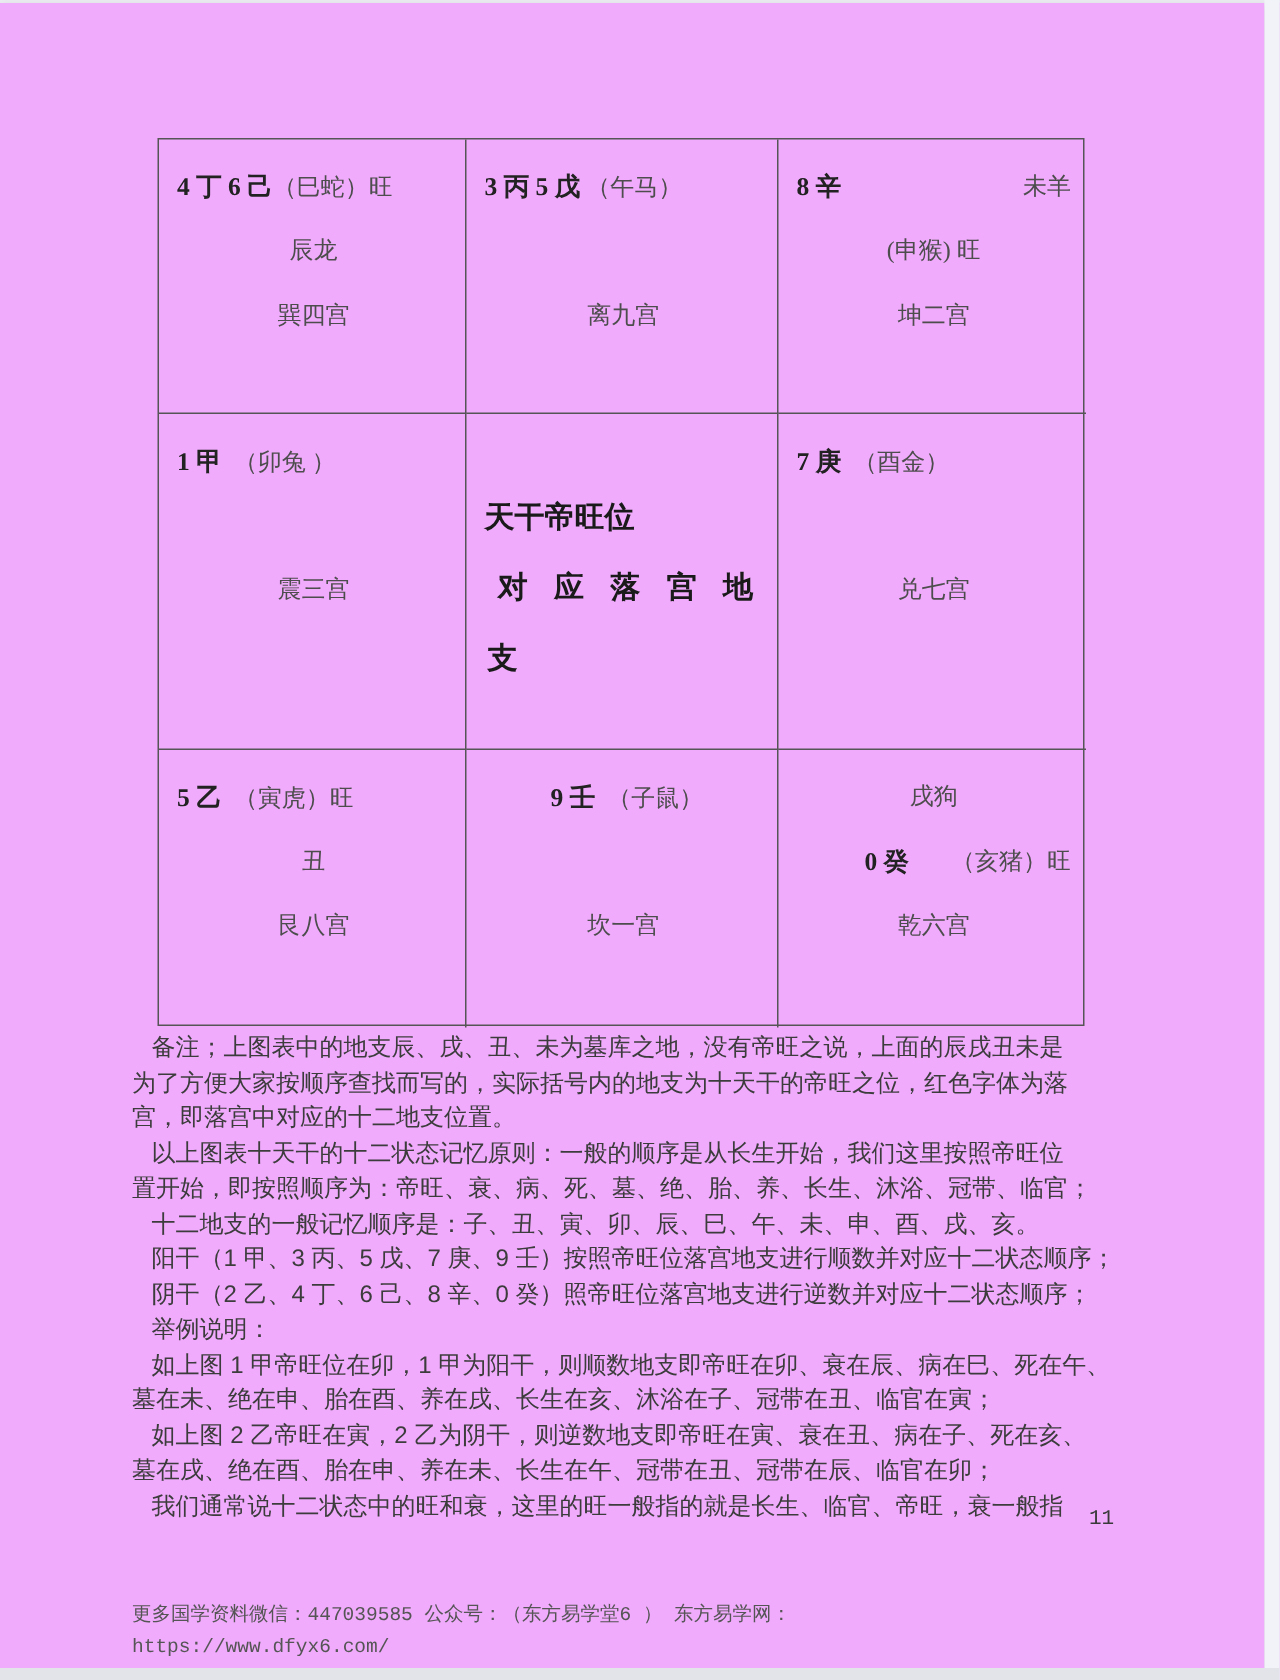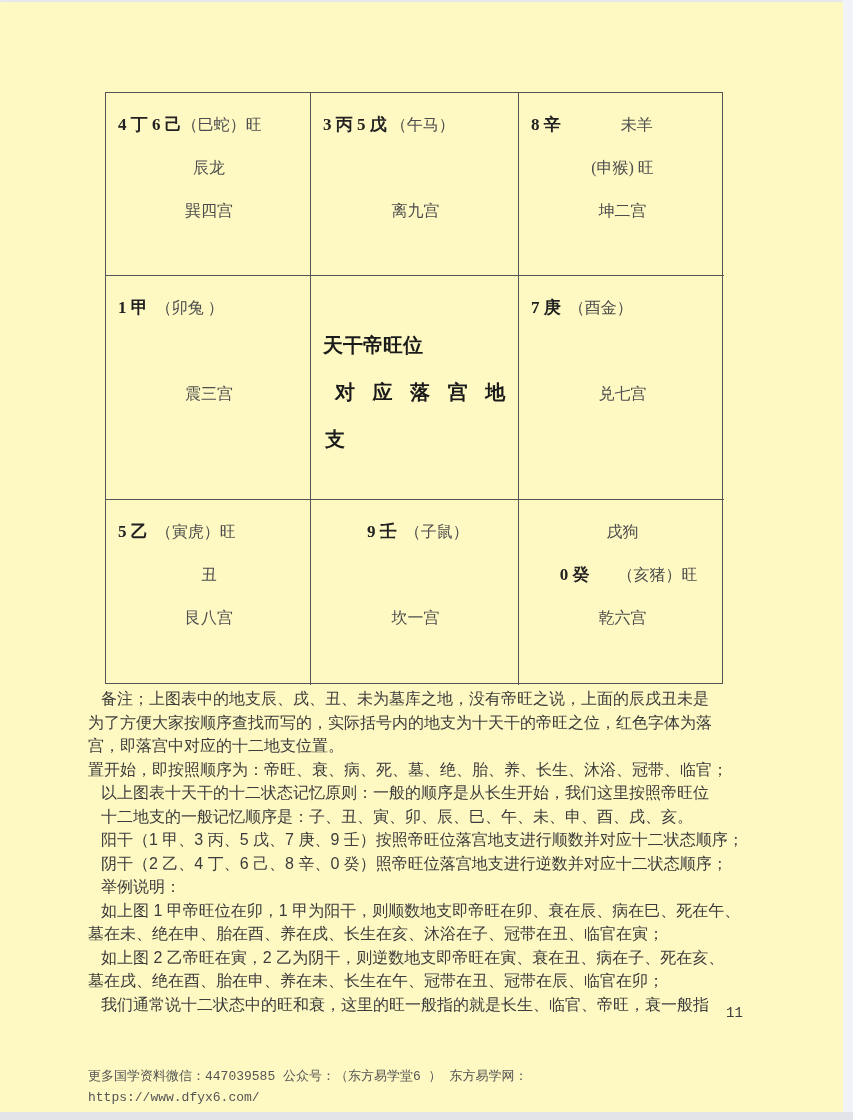--- a/index.html
+++ b/index.html
@@ -3,46 +3,46 @@
 <meta charset="utf-8">
 <style>
   html,body{margin:0;padding:0;}
   body{
     width:853px;height:1120px;position:relative;overflow:hidden;
     background:#eef0f4;
     font-family:"Liberation Sans","DejaVu Sans",sans-serif;
   }
   .page{
     position:absolute;left:0;top:2px;width:843px;height:1110px;
-    background:#fef9c3;box-shadow:2px 2px 4px rgba(90,95,110,.25);
+    background:#f0abfc;box-shadow:2px 2px 4px rgba(90,95,110,.25);
   }
   .topline{position:absolute;left:0;top:0;width:853px;height:2px;background:#e9ebf0;}
 
   
   .grid{
     position:absolute;left:105px;top:90px;width:618px;height:592px;
     display:grid;
     grid-template-columns:205px 208px 205px;
     grid-template-rows:183px 224px 185px;
     border:1.5px solid #555;box-sizing:border-box;
     font-family:"Liberation Serif","DejaVu Serif",serif;
   }
   .cell{border-right:1.5px solid #555;border-bottom:1.5px solid #555;
     box-sizing:border-box;padding:10px 10px 0 12px;overflow:hidden;}
   .cell.last-col{border-right:none;}
   .cell.last-row{border-bottom:none;}
   .cl{line-height:43px;height:43px;white-space:pre;font-size:16px;color:#4d4d4d;}
   .cl.center{text-align:center;}
   .stem{font-weight:bold;font-size:17px;color:#222;}
   .rest{font-size:16px;color:#4d4d4d;}
-  .l1-split{display:flex;justify-content:flex-start;gap:60px;}
+  .l1-split{display:flex;justify-content:space-between;gap:44px;}
   .cell-title{padding-top:46px;font-weight:bold;color:#1a1a1a;
     font-family:"Liberation Sans","DejaVu Sans",sans-serif;}
   .cell-title .tl1{line-height:47px;height:47px;font-size:20px;text-align:left;white-space:pre;}
-  .cell-title .tl2{line-height:47px;height:47px;font-size:20px;text-align:left;letter-spacing:6px;white-space:pre;margin-left:12px;}
+  .cell-title .tl2{line-height:47px;height:47px;font-size:20px;text-align:right;letter-spacing:6px;white-space:pre;}
   .cell-title .tl3{line-height:47px;height:47px;font-size:20px;text-align:left;padding-left:2px;white-space:pre;}
 
   
   .bodytext{position:absolute;left:88px;top:685px;width:702px;color:#3c3c3c;
     font-size:16px;line-height:23.5px;}
   .bline{white-space:nowrap;height:23.5px;}
   .bline.ind{padding-left:13px;}
 
   
   .pagenum{position:absolute;left:726px;top:1003px;font-size:14px;color:#3a3a3a;
@@ -108,32 +108,32 @@
     </div>
 
     <div class="cell last-row">
       <div class="cl" style="padding-left:44px;"><span class="stem">9 壬</span><span class="rest">  （子鼠）</span></div>
       <div class="cl"></div>
       <div class="cl center">坎一宫</div>
     </div>
 
     <div class="cell last-row last-col">
       <div class="cl center">戌狗</div>
-      <div class="cl l1-split" style="gap:28px;justify-content:center;padding-left:12px;"><span class="stem">0 癸</span><span class="rest">（亥猪）旺</span></div>
+      <div class="cl l1-split" style="gap:28px;justify-content:flex-end;padding-left:12px;"><span class="stem">0 癸</span><span class="rest">（亥猪）旺</span></div>
       <div class="cl center">乾六宫</div>
     </div>
 
   </div>
 
   <div class="bodytext">
     <div class="bline ind">备注；上图表中的地支辰、戌、丑、未为墓库之地，没有帝旺之说，上面的辰戌丑未是</div>
     <div class="bline">为了方便大家按顺序查找而写的，实际括号内的地支为十天干的帝旺之位，红色字体为落</div>
     <div class="bline">宫，即落宫中对应的十二地支位置。</div>
+    <div class="bline ind">以上图表十天干的十二状态记忆原则：一般的顺序是从长生开始，我们这里按照帝旺位</div>
     <div class="bline">置开始，即按照顺序为：帝旺、衰、病、死、墓、绝、胎、养、长生、沐浴、冠带、临官；</div>
-    <div class="bline ind">以上图表十天干的十二状态记忆原则：一般的顺序是从长生开始，我们这里按照帝旺位</div>
     <div class="bline ind">十二地支的一般记忆顺序是：子、丑、寅、卯、辰、巳、午、未、申、酉、戌、亥。</div>
     <div class="bline ind">阳干（1 甲、3 丙、5 戊、7 庚、9 壬）按照帝旺位落宫地支进行顺数并对应十二状态顺序；</div>
     <div class="bline ind">阴干（2 乙、4 丁、6 己、8 辛、0 癸）照帝旺位落宫地支进行逆数并对应十二状态顺序；</div>
     <div class="bline ind">举例说明：</div>
     <div class="bline ind">如上图 1 甲帝旺位在卯，1 甲为阳干，则顺数地支即帝旺在卯、衰在辰、病在巳、死在午、</div>
     <div class="bline">墓在未、绝在申、胎在酉、养在戌、长生在亥、沐浴在子、冠带在丑、临官在寅；</div>
     <div class="bline ind">如上图 2 乙帝旺在寅，2 乙为阴干，则逆数地支即帝旺在寅、衰在丑、病在子、死在亥、</div>
     <div class="bline">墓在戌、绝在酉、胎在申、养在未、长生在午、冠带在丑、冠带在辰、临官在卯；</div>
     <div class="bline ind">我们通常说十二状态中的旺和衰，这里的旺一般指的就是长生、临官、帝旺，衰一般指</div>
   </div>

